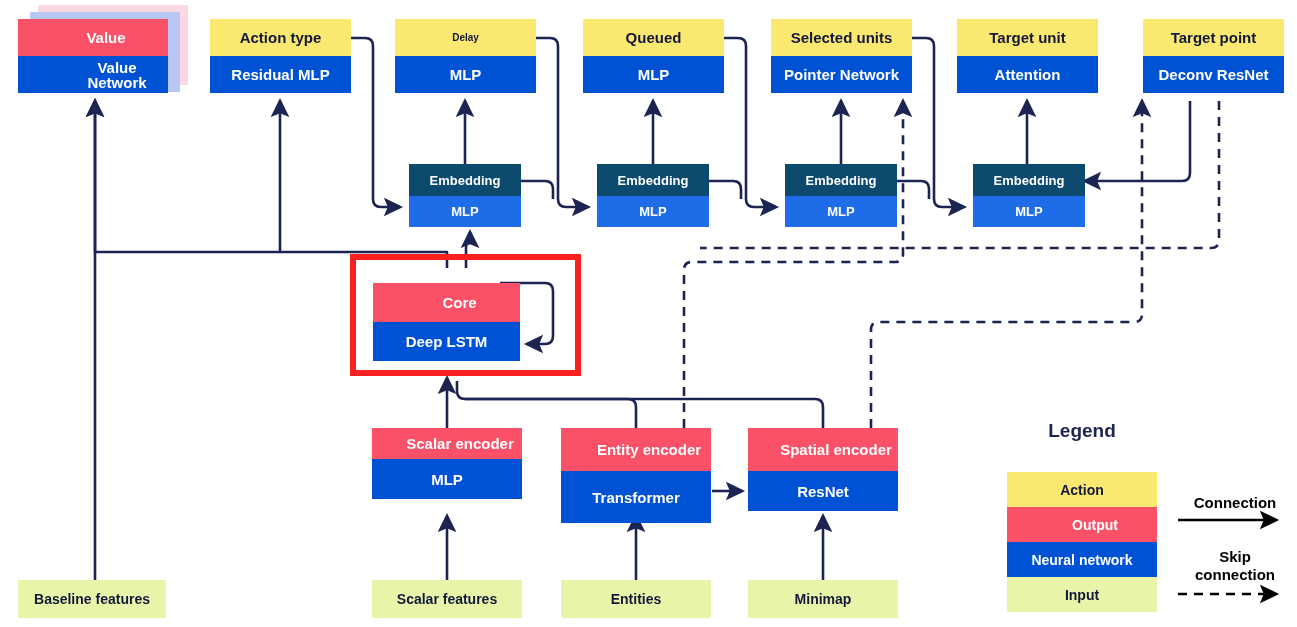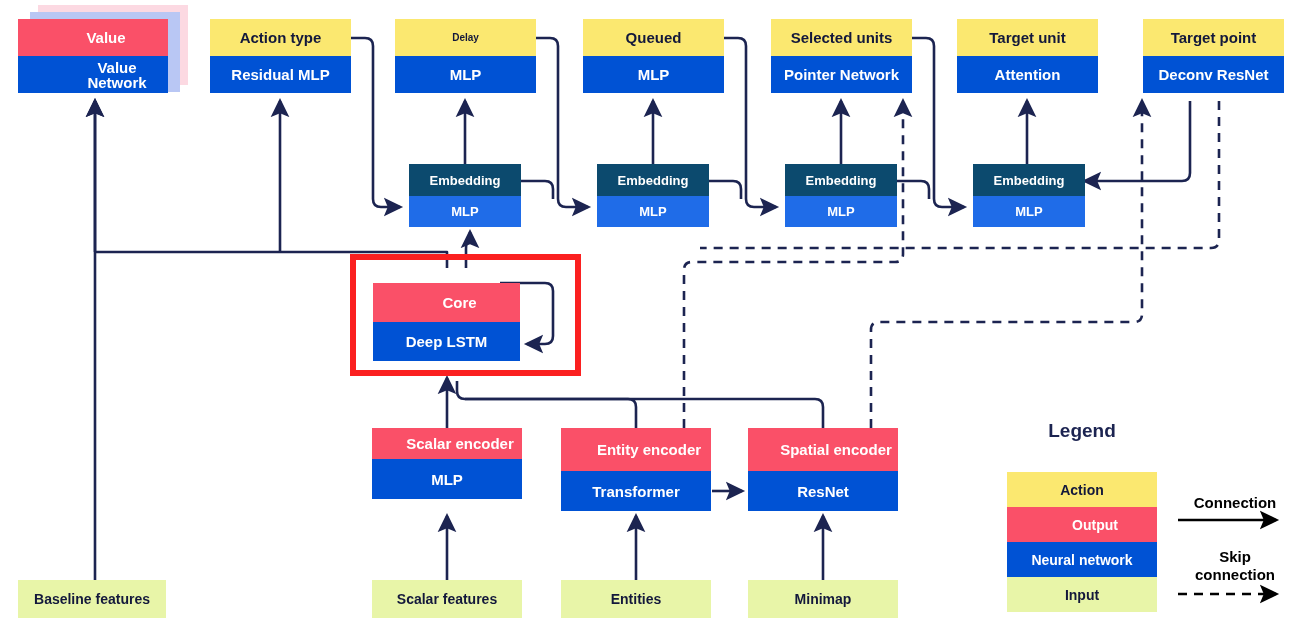--- a/index.html
+++ b/index.html
@@ -154,21 +154,21 @@
     <div class="half t-nn" style="height:39px;font-size:15px;">Deep LSTM</div>
   </div>
 
   <div class="node" style="left:372px;top:428px;width:150px;height:83px;">
     <div class="half t-output" style="height:31px;font-size:15px;">Scalar encoder</div>
     <div class="half t-nn" style="height:40px;font-size:15px;">MLP</div>
   </div>
 
   <div class="node" style="left:561px;top:428px;width:150px;height:83px;">
     <div class="half t-output" style="height:43px;font-size:15px;">Entity encoder</div>
-    <div class="half t-nn" style="height:40px;font-size:15px;">Transformer</div>
+    <div class="half t-nn" style="height:52px;font-size:15px;">Transformer</div>
   </div>
 
   <div class="node" style="left:748px;top:428px;width:150px;height:72px;">
     <div class="half t-output" style="height:43px;font-size:15px;">Spatial encoder</div>
     <div class="half t-nn" style="height:40px;font-size:15px;">ResNet</div>
   </div>
 
   <div class="node half t-input" style="left:18px;top:580px;width:148px;height:38px;font-size:14px;">Baseline features</div>
   <div class="node half t-input" style="left:372px;top:580px;width:150px;height:38px;font-size:14px;">Scalar features</div>
   <div class="node half t-input" style="left:561px;top:580px;width:150px;height:38px;font-size:14px;">Entities</div>

